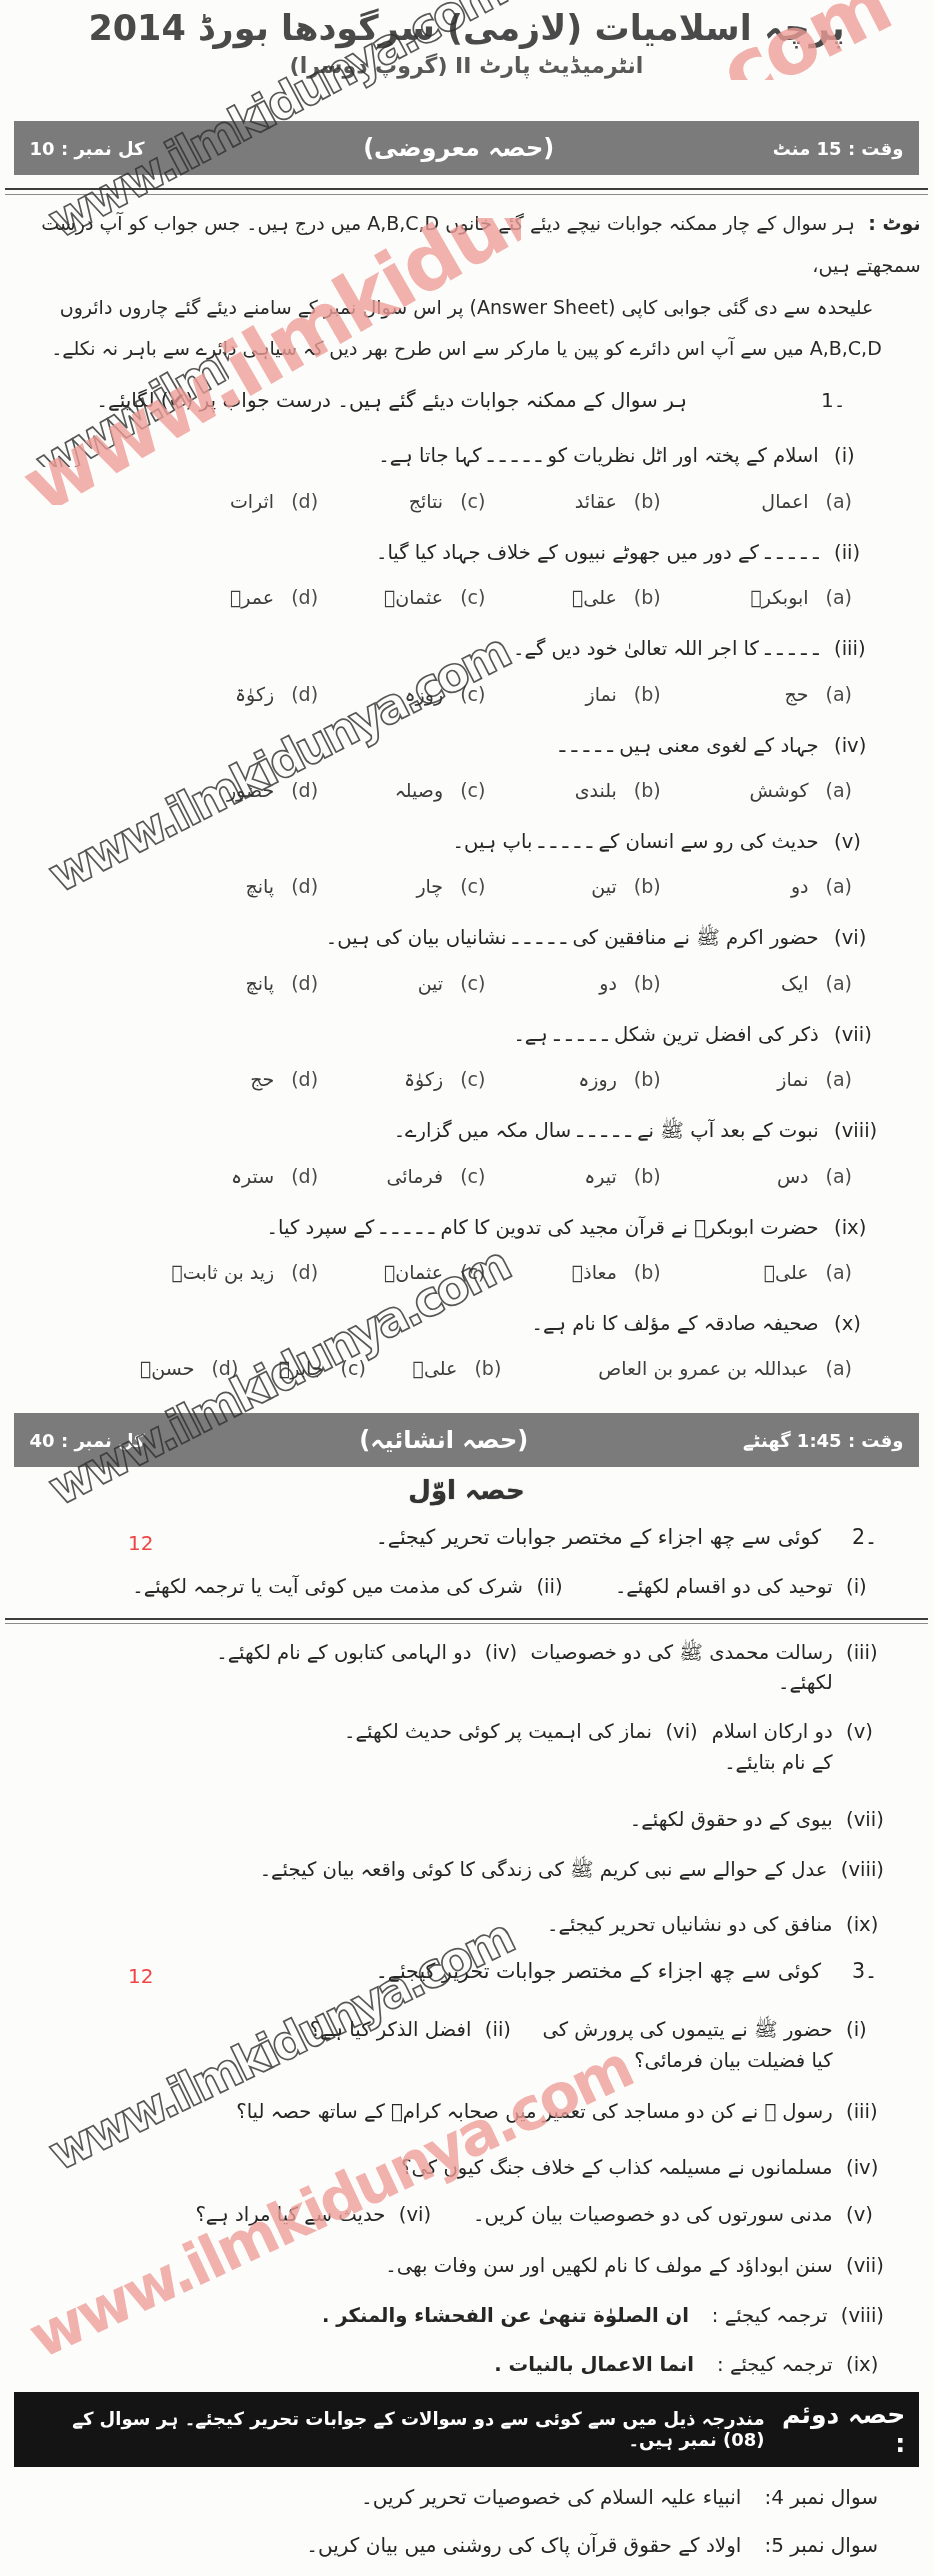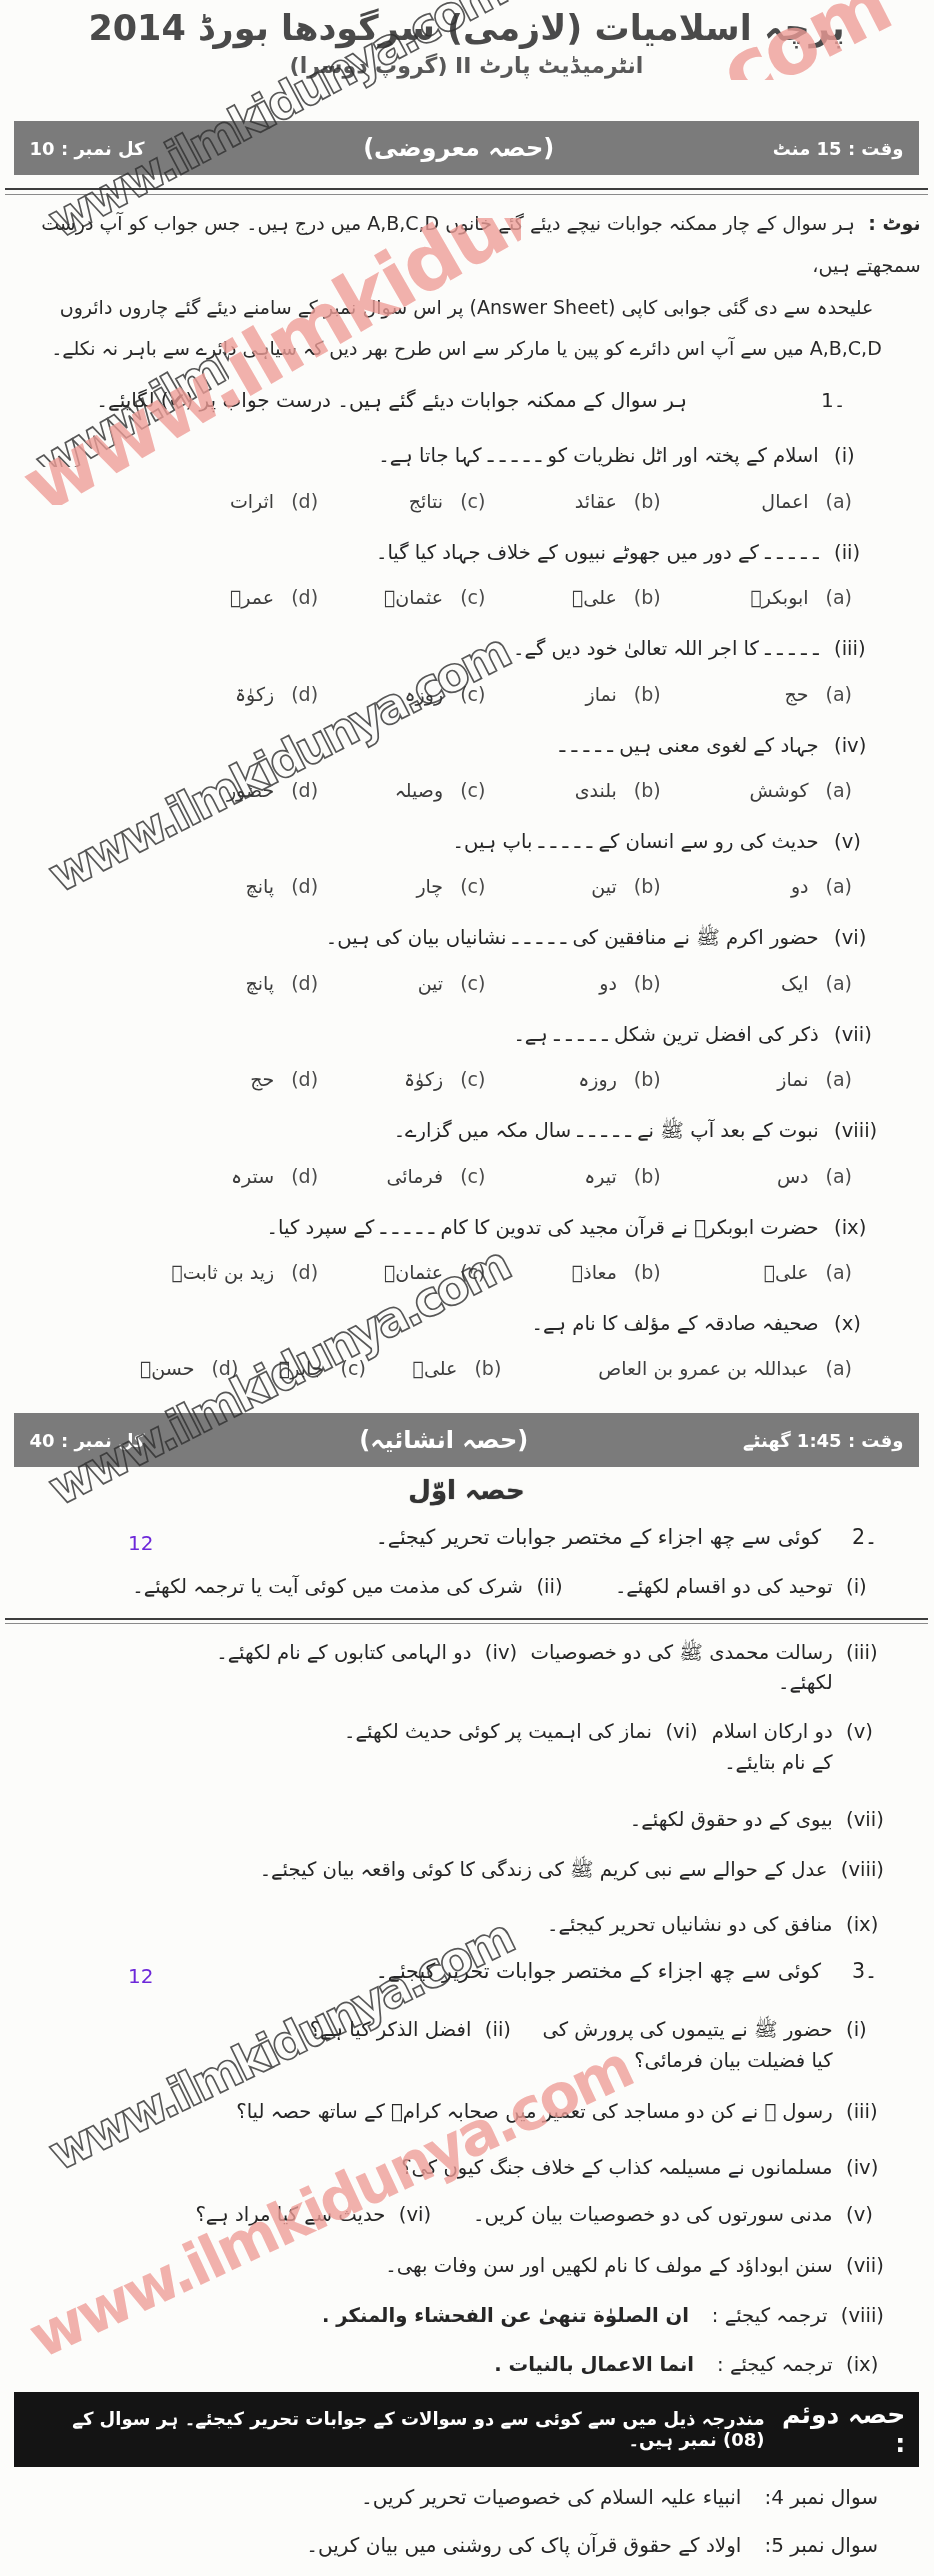--- a/index.html
+++ b/index.html
@@ -47,21 +47,21 @@
   .opts{display:grid;grid-template-columns:24% 22% 21% 33%;padding:0 82px 0 56px;margin-top:19px;
         font-size:19px;color:#3c3c3c;}
   .opts-widea{grid-template-columns:44% 17% 16% 23%;}
   .opt{display:flex;gap:17px;align-items:baseline;}
   .opt .lbl{direction:ltr;unicode-bidi:embed;color:#4a4a4a;}
   
   .part1-head{margin-top:7.7px;text-align:center;font-size:26px;font-weight:bold;color:#333;
               text-shadow:0 0 1px #333;}
   .qhead{position:relative;display:flex;margin-top:17px;padding:0 48px 0 19px;font-size:20.6px;line-height:1.5;}
   .qhead .num{min-width:34px;margin-left:31px;}
-  .marks{position:absolute;left:129px;top:5.7px;font-size:20px;direction:ltr;color:#6d28d9;}
+  .marks{position:absolute;left:129px;top:5.7px;font-size:20px;direction:ltr;color:#ef4444;}
   .itemrow{display:flex;padding:0 50px 0 25px;font-size:19.6px;line-height:1.55;}
   .item{display:flex;gap:13.4px;}
   .item .num{min-width:38px;}
   .cell-r{flex:0 0 36%;}
   .cell-r.w42{flex-basis:42%;}
   .cell-r.w21{flex-basis:21%;}
   .cell-r.w52{flex-basis:52%;}
   .cell-l{flex:1;}
   .arabic{font-weight:bold;margin-right:9.6px;text-align:center;}
   .mt20{margin-top:19px;}.mt14{margin-top:13.4px;}.mt16{margin-top:15.3px;}.mt18{margin-top:17px;}

